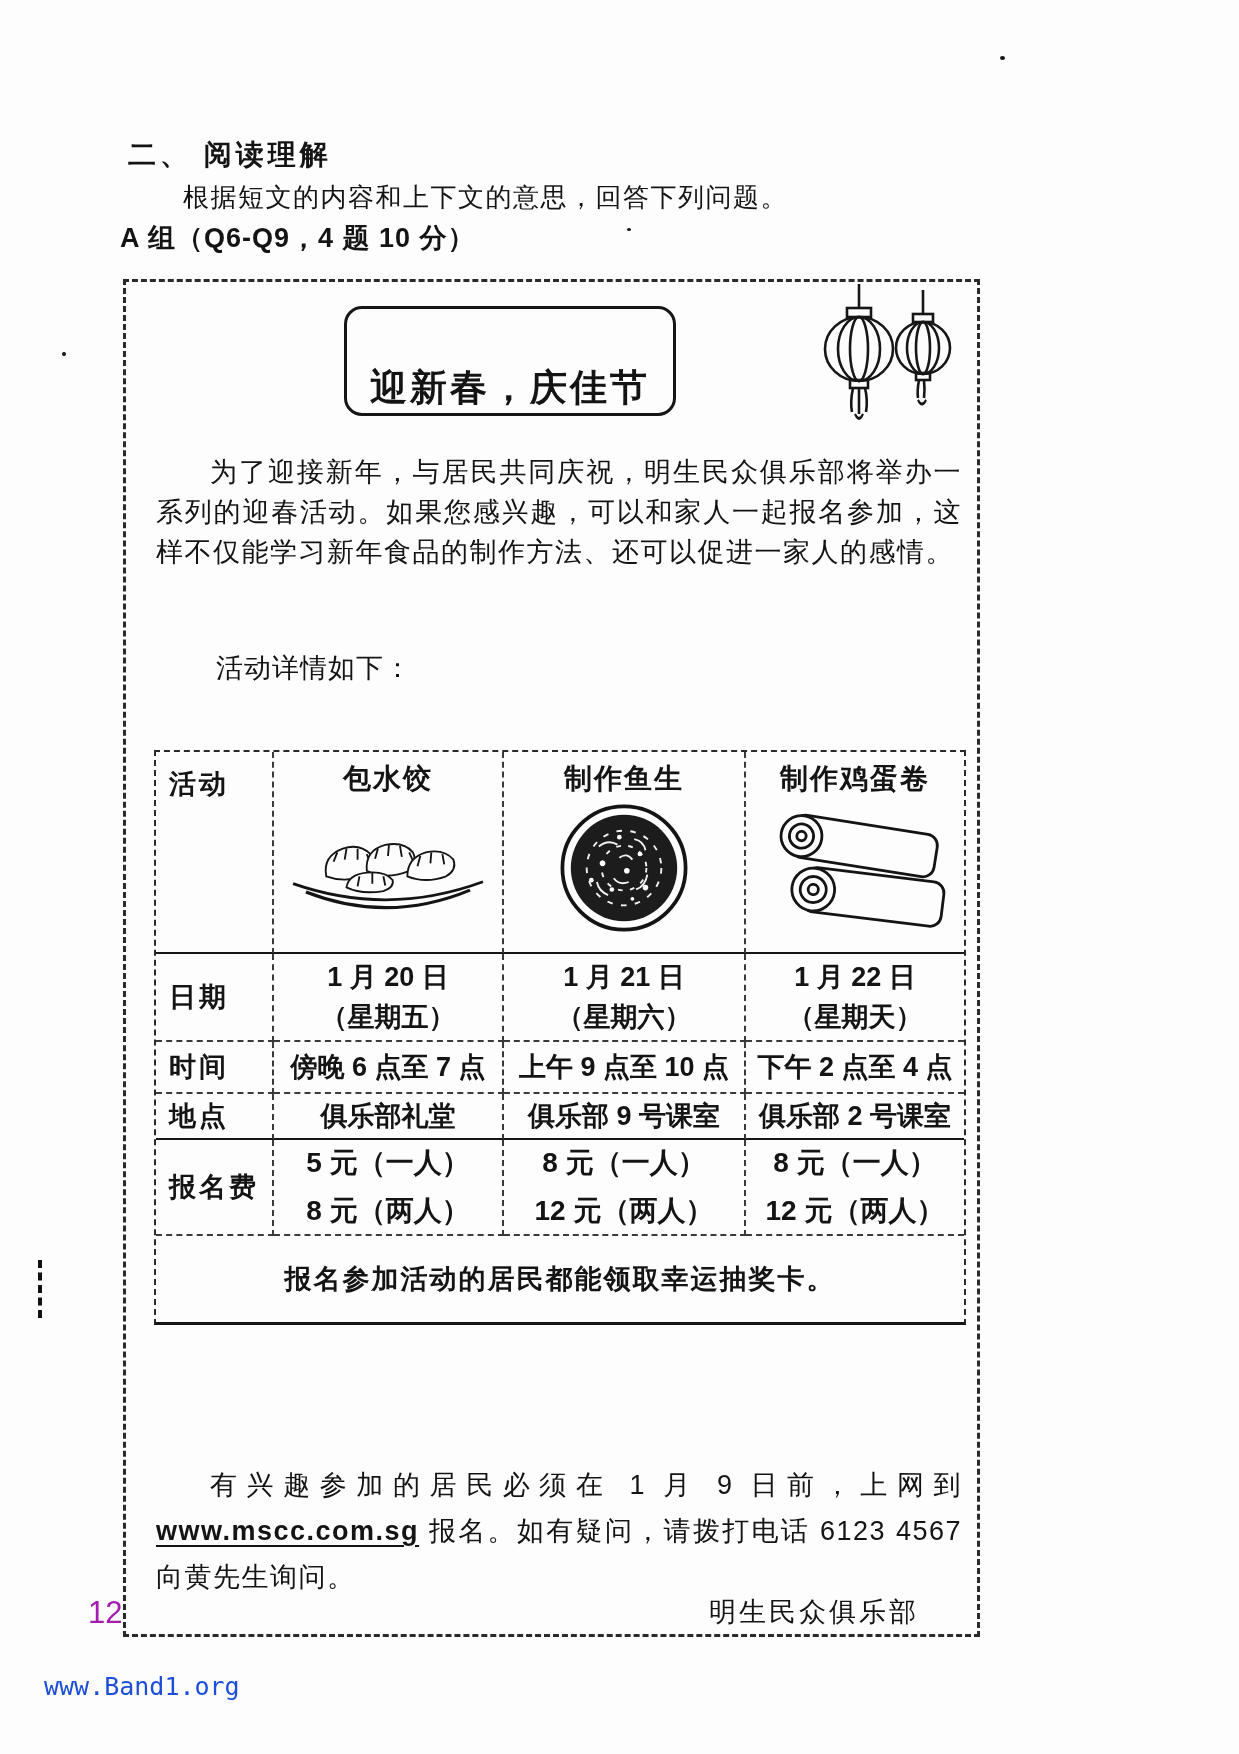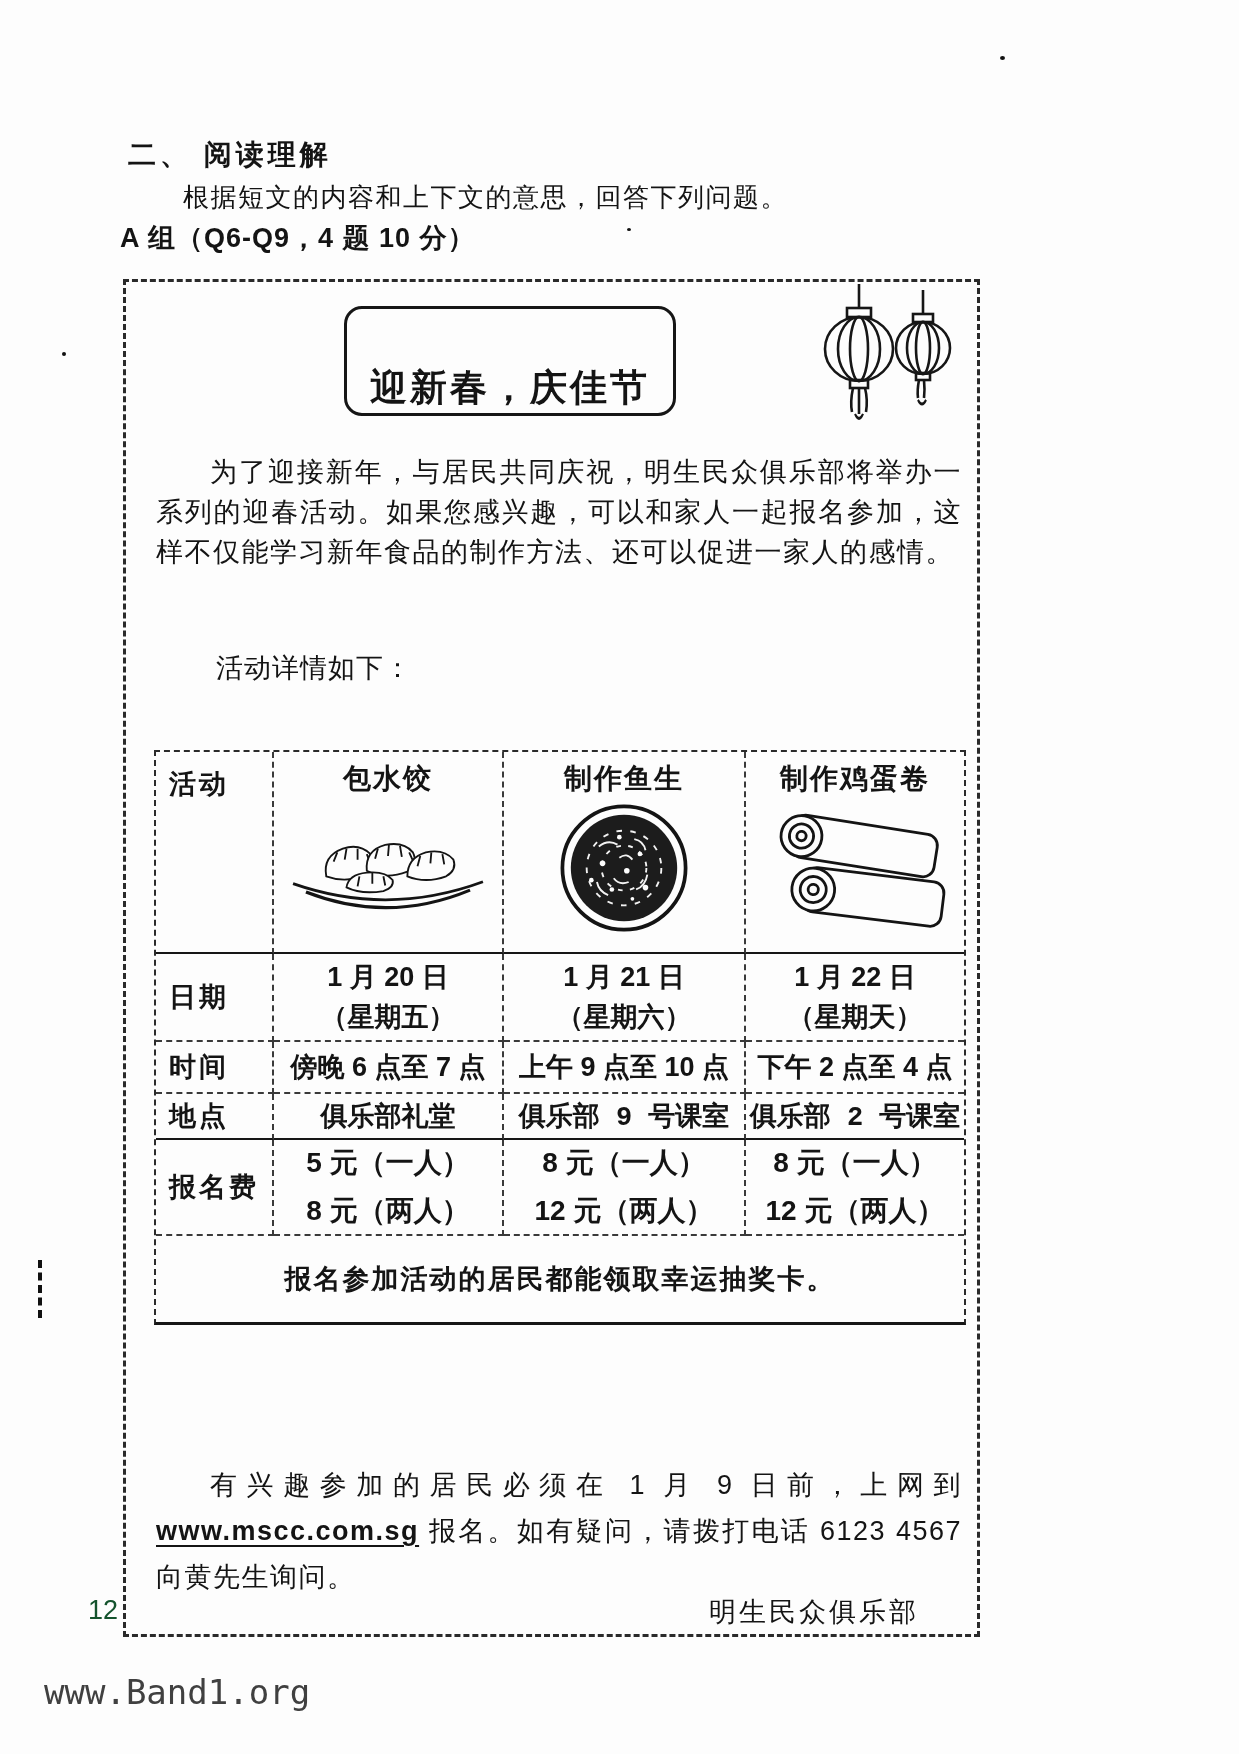--- a/index.html
+++ b/index.html
@@ -35,21 +35,21 @@
     position:absolute; left:28px; top:468px; width:812px; box-sizing:border-box;
     display:grid; grid-template-columns:118px 230px 242px 1fr;
     grid-template-rows:202px 88px 52px 46px 96px 86px;
     border:2.5px dashed #2a2a2a; border-bottom:3.5px solid #161616;
     font-weight:600;
   }
   .c { border-right:2px dashed #3a3a3a; border-bottom:2px dashed #3a3a3a;
        display:flex; align-items:center; justify-content:center;
        box-sizing:border-box; font-size:27px; }
   .c.last { border-right:none; }
-  .c.hvy  { border-bottom:2.5px solid #161616;font-family:Liberation Mono, monospace; }
+  .c.hvy  { border-bottom:2.5px solid #161616; }
   .label-cell { justify-content:flex-start; padding-left:13px; letter-spacing:3px; }
   .head-cell  { flex-direction:column; justify-content:flex-start; padding-top:8px; }
   .head-label { align-items:flex-start; padding-top:14px; }
   .act-name   { font-size:28px; font-weight:700; letter-spacing:2px; }
   .two-line   { flex-direction:column; line-height:40px; }
   .fee-cell   { flex-direction:column; line-height:48px; font-size:28px; }
   .footer-cell{ grid-column:1 / -1; flex-direction:column; justify-content:center;
                 border:none; font-size:27px; letter-spacing:2px; }
 
   .outro1 {
@@ -57,23 +57,23 @@
     font-size:27px; line-height:46px; letter-spacing:1.5px;
     text-indent:2em; text-align:justify;
   }
   .outro2 { position:absolute; left:30px; top:1180px; width:806px;
             font-size:27px; line-height:46px; letter-spacing:1.5px; }
   .o2l1 { text-indent:2em; text-align:justify; text-align-last:justify; }
   .o2l2 { text-align:justify; text-align-last:justify; }
   .weblink { font-weight:700; text-decoration:underline; text-underline-offset:5px; }
   .signature { position:absolute; right:58px; top:1312px; font-size:27px; letter-spacing:3px; font-weight:400; }
 
-  #page-number { position:absolute; left:88px; top:1595px; font-size:27px; color:#14532d; }
-  #watermark   { position:absolute; left:44px; top:1672px; font-size:34px;
-                 font-family:"DejaVu Sans Mono",monospace; color:#404040; }
+  #page-number { position:absolute; left:88px; top:1595px; font-size:31px; color:#a21caf; }
+  #watermark   { position:absolute; left:44px; top:1672px; font-size:25px;
+                 font-family:"DejaVu Sans Mono",monospace; color:#1d4ed8; }
 
   .dot-a { position:absolute; left:1000px; top:56px;  width:5px; height:4px; background:#111; border-radius:50%; }
   .dot-b { position:absolute; left:627px;  top:228px; width:4px; height:3px; background:#111; border-radius:50%; }
   .dot-c { position:absolute; left:62px;   top:352px; width:4px; height:4px; background:#111; border-radius:50%; }
   .margin-mark { position:absolute; left:38px; top:1260px; height:58px; width:0; border-left:4px dashed #111; }
 
   svg { display:block; }
 </style>
 </head>
 <body>

